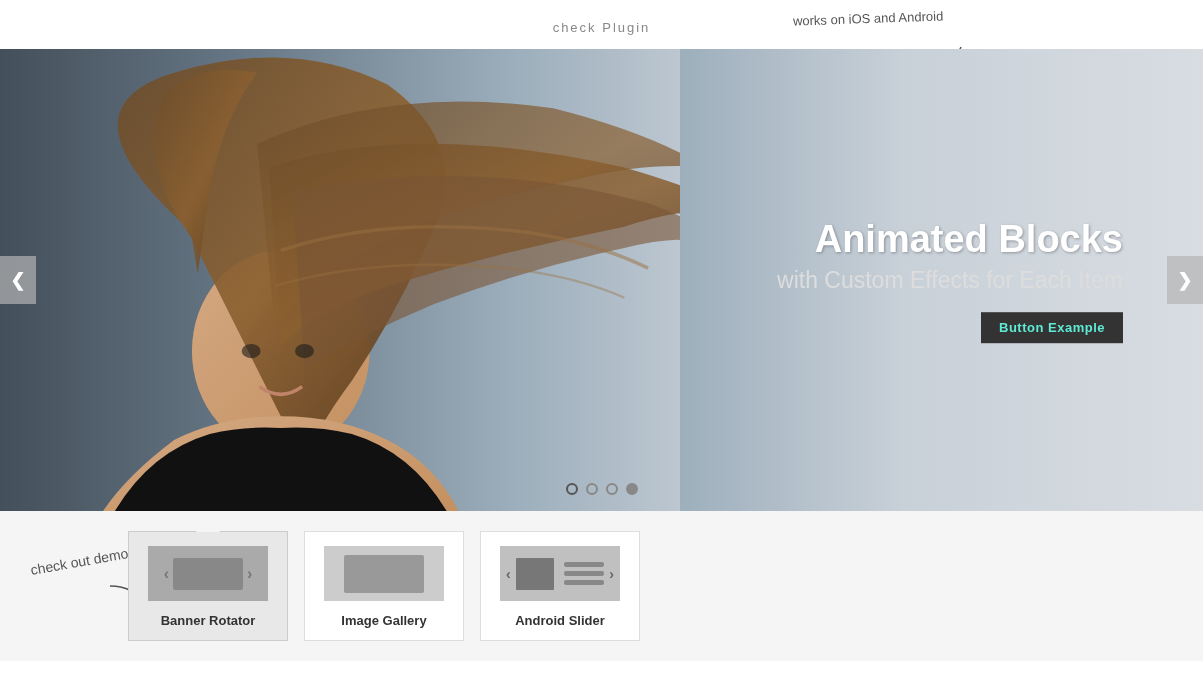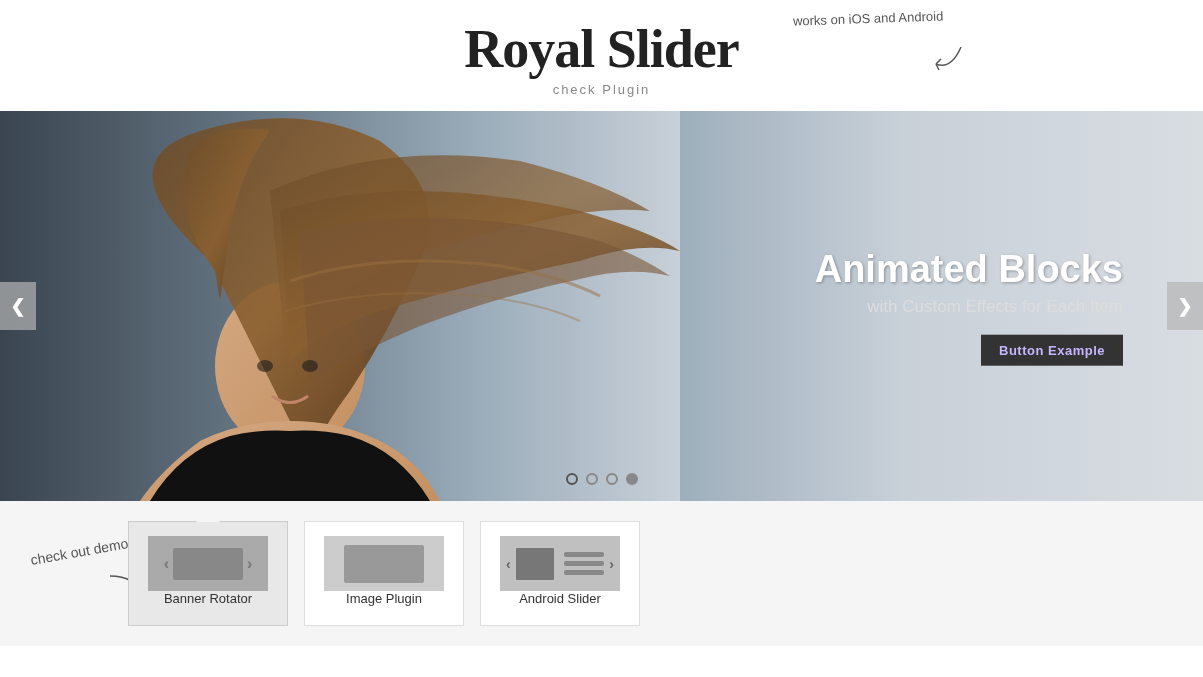--- a/index.html
+++ b/index.html
@@ -44,21 +44,21 @@
     .arrow-svg {
       position: absolute;
       top: 42px;
       right: 232px;
     }
 
     
     .slider-container {
       position: relative;
       width: 100%;
-      height: 390px;
+      height: 462px;
       background: #b0b8c0;
       overflow: hidden;
     }
     .slider-image-area {
       width: 100%;
       height: 100%;
       position: relative;
       background: linear-gradient(to right, #4a5560 0%, #7a8a98 30%, #9aacba 55%, #c8d0d8 75%, #d8dde2 100%);
     }
 
@@ -71,32 +71,32 @@
       text-align: right;
     }
     .slider-heading {
       font-size: 38px;
       font-weight: 700;
       color: #fff;
       line-height: 1.2;
       text-shadow: 1px 1px 3px rgba(0,0,0,0.3);
     }
     .slider-subheading {
-      font-size: 17px;
+      font-size: 23px;
       color: #ddd;
       margin-top: 4px;
       font-weight: 300;
       text-align: right;
     }
     .slider-button {
       display: inline-block;
       margin-top: 18px;
       padding: 8px 18px;
       background: #333;
-      color: #c4b5fd;
+      color: #5eead4;
       font-size: 13px;
       border: none;
       cursor: pointer;
       font-weight: 600;
       letter-spacing: 0.5px;
     }
 
     
     .nav-arrow {
       position: absolute;
@@ -207,22 +207,23 @@
       height: 55px;
       background: #bbb;
       position: relative;
       display: flex;
       align-items: center;
       justify-content: center;
       overflow: hidden;
     }
     .demo-card-label {
       font-size: 13px;
-      font-weight: 400;
+      font-weight: 700;
       color: #333;
+      margin-top: 12px;
       text-align: center;
     }
 
     
     .icon-banner-rotator {
       background: #aaa;
       display: flex;
       align-items: center;
       justify-content: center;
     }
@@ -311,23 +312,20 @@
   </style>
 </head>
 <body>
 
 <div class="header">
   <span class="handwritten-note">works on iOS and Android</span>
   <svg class="arrow-svg" width="40" height="30" viewBox="0 0 40 30">
     <path d="M30,5 Q20,28 5,22" stroke="#555" stroke-width="1.5" fill="none"></path>
     <path d="M5,22 L10,17 M5,22 L8,28" stroke="#555" stroke-width="1.5" fill="none"></path>
   </svg>
-  <div>
-    <span class="header-title">Royal Slider</span>
-  </div>
   <div class="header-subtitle">check Plugin</div>
 </div>
 
 <div class="slider-container">
 
   <div class="slider-image-area">
 
     <svg class="woman-illustration" viewBox="0 0 680 390" preserveAspectRatio="xMidYMid slice">
 
       <defs>
@@ -414,21 +412,21 @@
       <div class="icon-banner-inner"></div>
       <span class="icon-banner-bracket-r">›</span>
     </div>
     <div class="demo-card-label">Banner Rotator</div>
   </div>
 
   <div class="demo-card">
     <div class="demo-card-icon icon-image-gallery">
       <div class="icon-gallery-inner"></div>
     </div>
-    <div class="demo-card-label">Image Plugin</div>
+    <div class="demo-card-label">Image Gallery</div>
   </div>
 
   <div class="demo-card">
     <div class="demo-card-icon icon-content-slider">
       <span style="font-size:14px;color:#666;font-weight:700;">‹</span>
       <div class="icon-content-box"></div>
       <div class="icon-content-lines">
         <div class="icon-content-line"></div>
         <div class="icon-content-line"></div>
         <div class="icon-content-line"></div>

